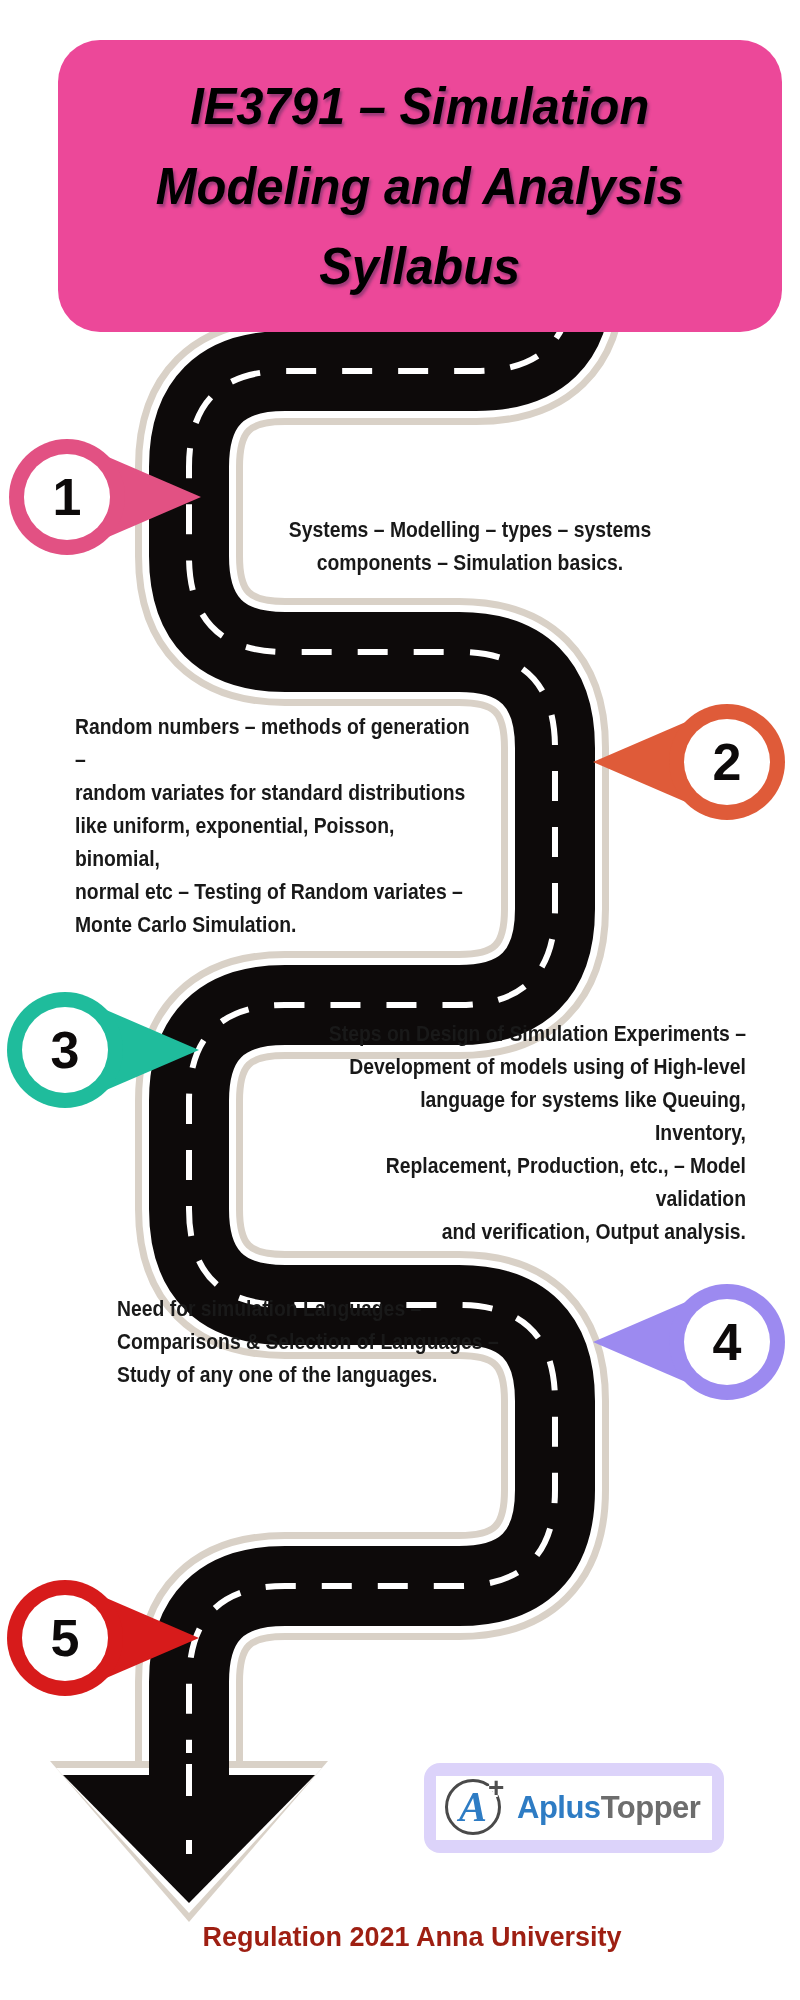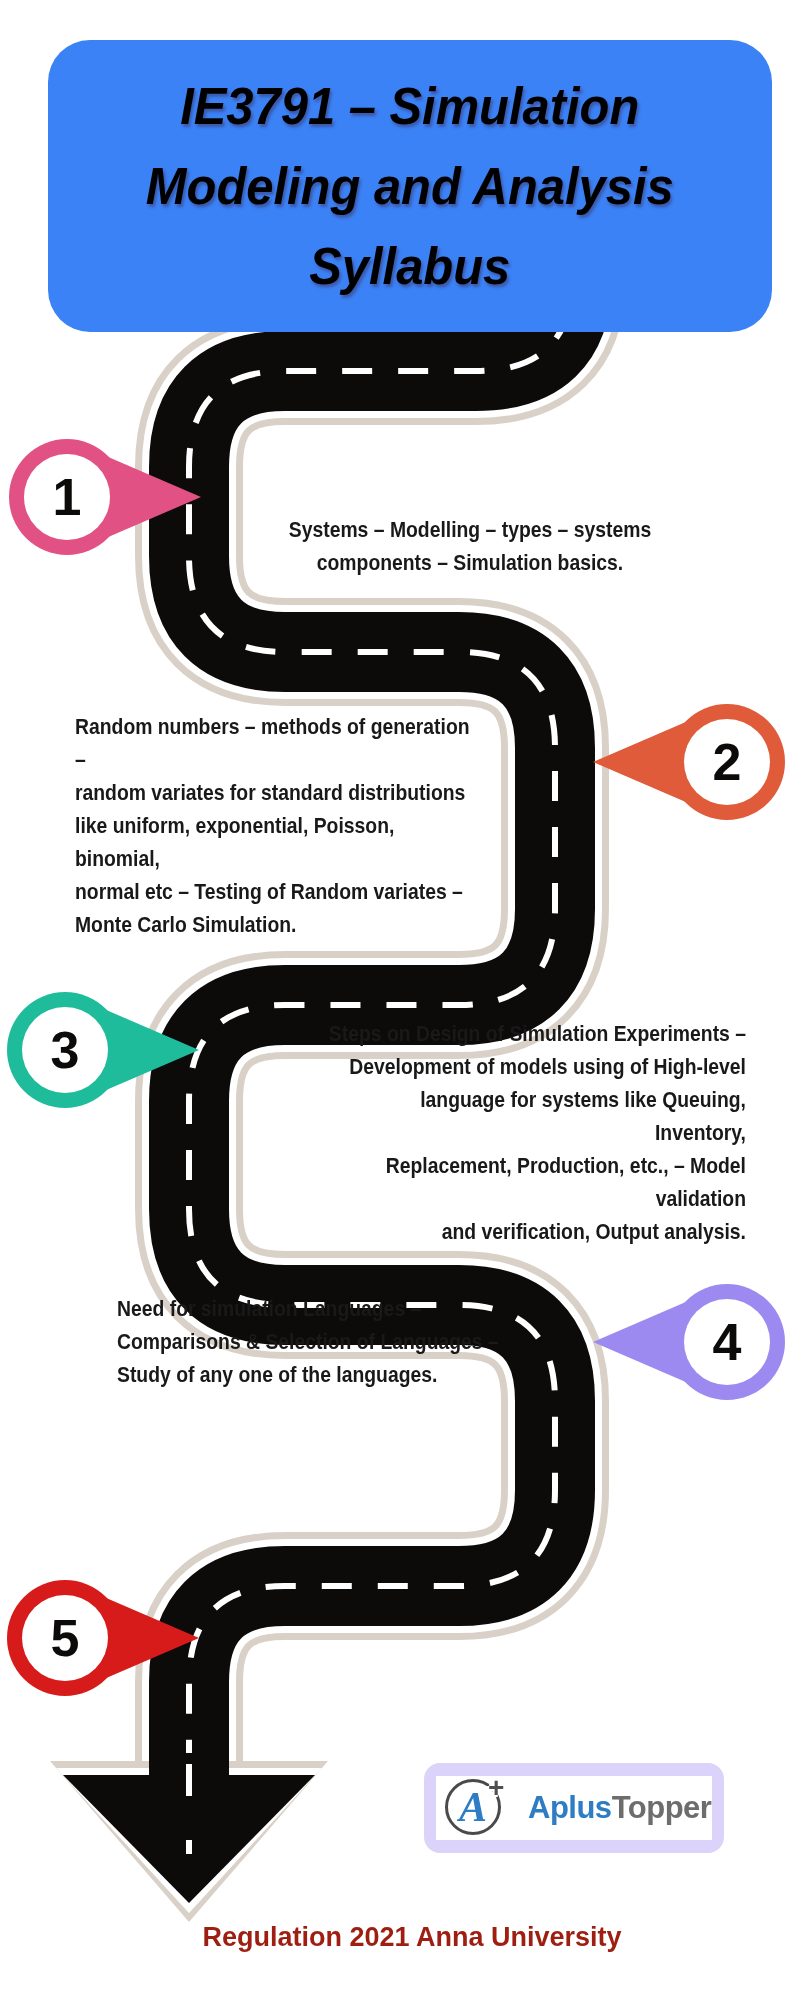--- a/index.html
+++ b/index.html
@@ -11,22 +11,22 @@
   .road-outline{fill:none;stroke:#d9d1c7;stroke-width:108;}
   .road-gap{fill:none;stroke:#ffffff;stroke-width:94;}
   .road-asphalt{fill:none;stroke:#0d0a0a;stroke-width:80;}
   .road-dash{fill:none;stroke:#ffffff;stroke-width:6;stroke-dasharray:30 26;}
 
   
   .mnum{font-family:"Liberation Sans",sans-serif;font-weight:bold;font-size:52px;
         fill:#0d0a0a;text-anchor:middle;}
 
   
-  .title-box{position:absolute;left:48px;top:40px;width:724px;height:292px;
-             background:#3b82f6;border-radius:42px;}
+  .title-box{position:absolute;left:58px;top:40px;width:724px;height:292px;
+             background:#ec4899;border-radius:42px;}
   .title-text{position:absolute;left:0;top:26px;width:100%;text-align:center;
               font-weight:bold;font-style:italic;font-size:52px;line-height:80px;color:#000;
               text-shadow:2px 3px 3px rgba(60,40,80,0.45);}
   .title-inner{display:inline-block;transform:scaleX(0.94);transform-origin:center top;}
 
   
   .copy{position:absolute;font-weight:bold;font-size:21.5px;line-height:33px;color:#191919;}
   .copy .tx{display:block;transform:scaleX(0.9);}
   .copy.al-left{text-align:left;margin-left:20px;}   .copy.al-left .tx{transform-origin:left center;}
   .copy.al-right{text-align:right;} .copy.al-right .tx{transform-origin:right center;}
@@ -36,21 +36,21 @@
   .logo-box{position:absolute;left:424px;top:1763px;width:300px;height:90px;
             background:#dcd3fa;border-radius:16px;}
   .logo-inner{position:absolute;left:12px;top:13px;width:276px;height:64px;background:#ffffff;}
   .logo-circle{position:absolute;left:9px;top:3px;width:56px;height:56px;border-radius:50%;
                border:3px solid #4a4a4a;box-sizing:border-box;background:#fff;}
   .logo-a{position:absolute;left:11px;top:6px;width:52px;height:52px;text-align:center;
           font-family:"Liberation Serif",serif;font-style:italic;font-weight:bold;
           font-size:42px;line-height:50px;color:#2e7cc4;}
   .logo-plus{position:absolute;left:52px;top:-4px;font-weight:bold;font-size:28px;color:#4f4f4f;
              text-shadow:-2px 0 0 #fff,2px 0 0 #fff,0 -2px 0 #fff,0 2px 0 #fff;}
-  .logo-text{position:absolute;left:92px;top:0;height:80px;line-height:64px;
+  .logo-text{position:absolute;left:81px;top:0;height:80px;line-height:64px;
              font-weight:bold;font-size:31px;letter-spacing:-0.5px;white-space:nowrap;}
 
   
   .footer{position:absolute;left:20px;top:1922px;width:784px;text-align:center;
           font-weight:bold;font-size:27px;color:#9e1f12;}
 </style>
 </head>
 <body>
 
 <div id="stage">

